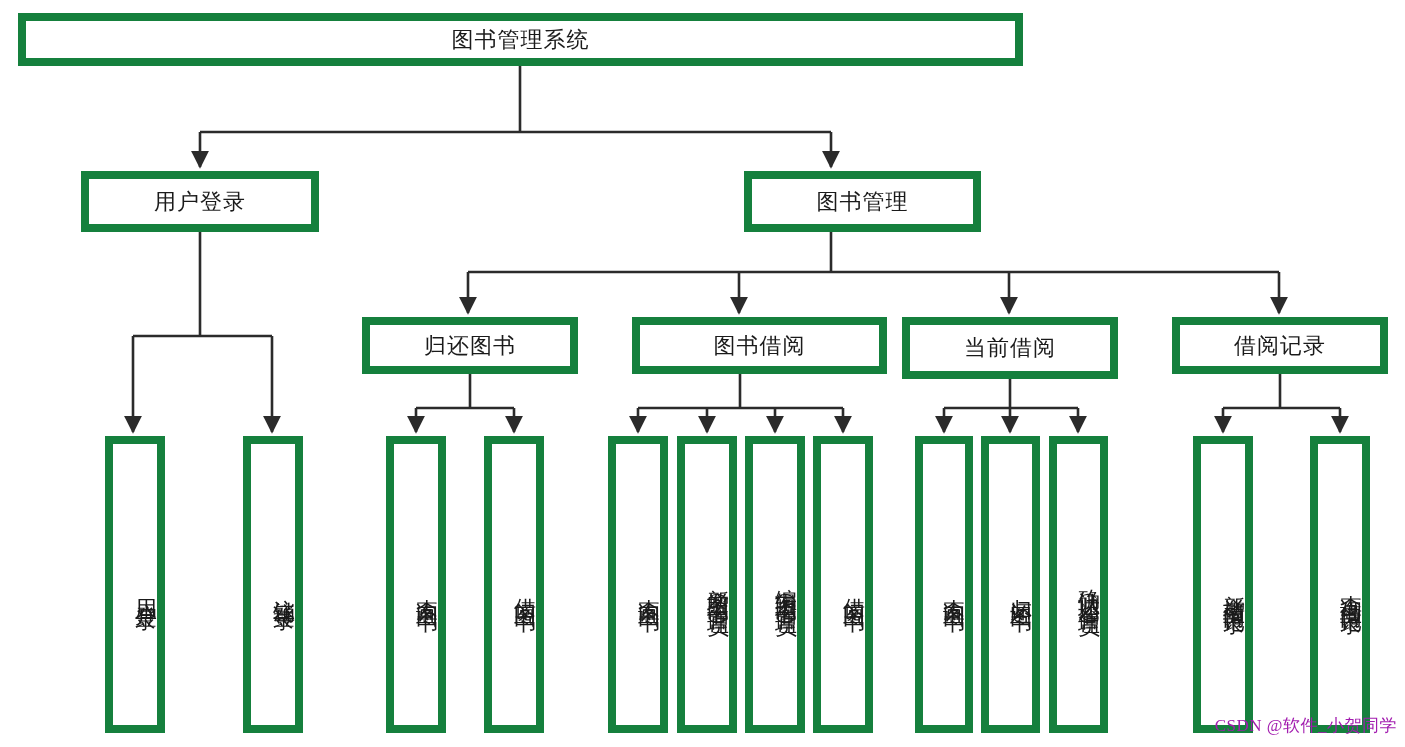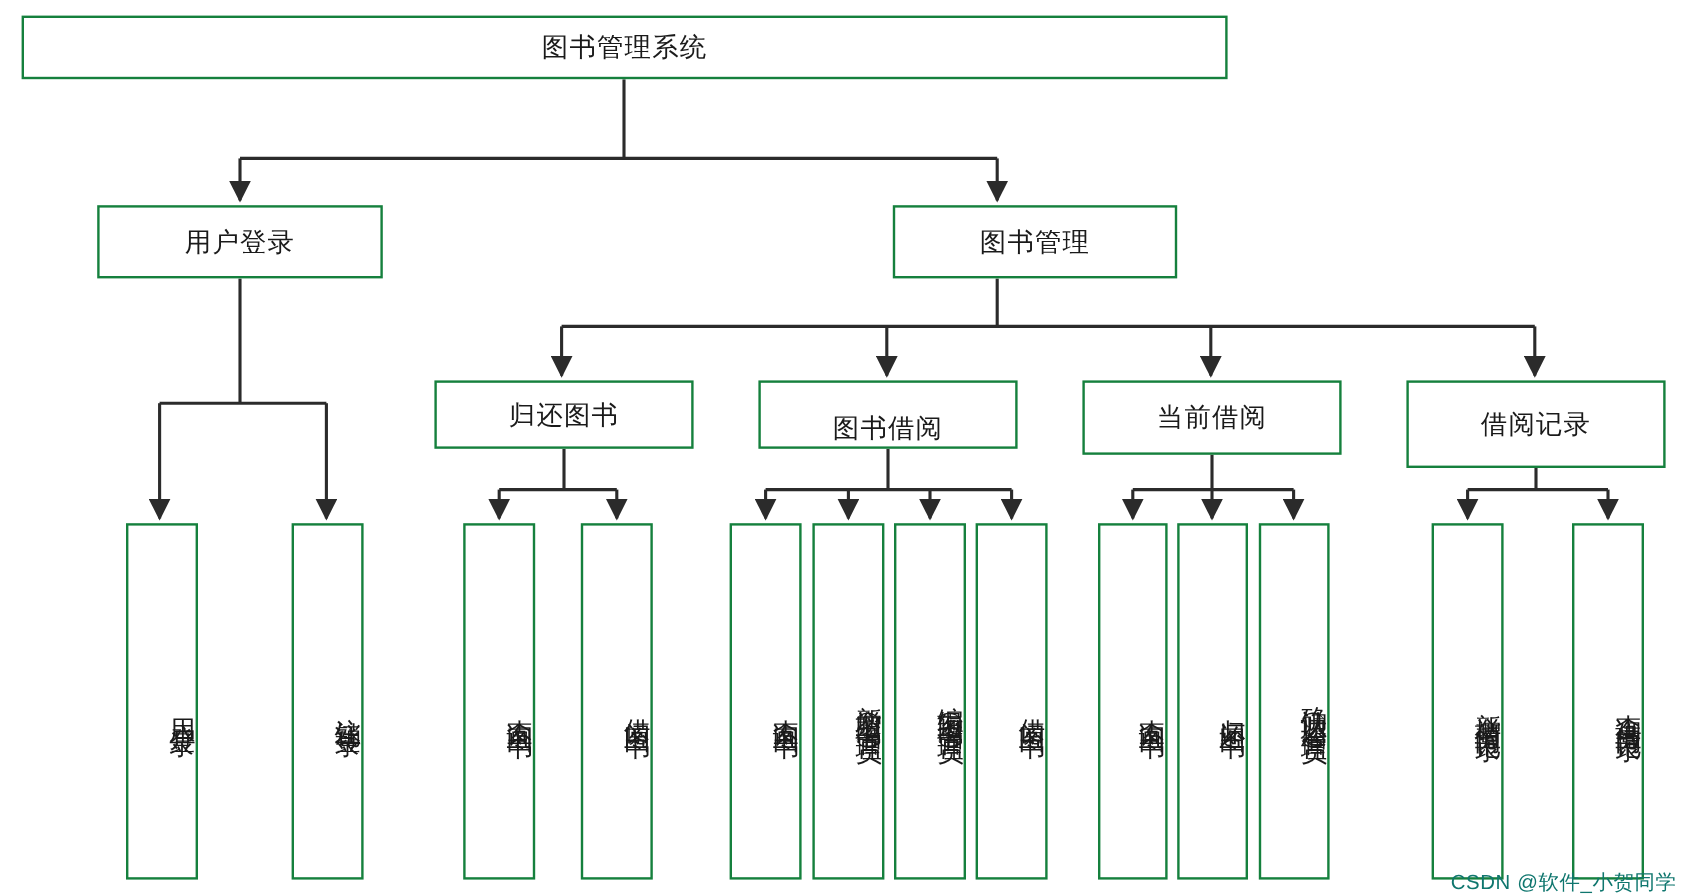--- a/index.html
+++ b/index.html
@@ -21,21 +21,21 @@
     position: absolute;
     left: 0;
     top: 0;
     width: 1405px;
     height: 747px;
     pointer-events: none;
   }
   .node {
     position: absolute;
     box-sizing: border-box;
-    border: 2px solid #15803d;
+    border: 8px solid #15803d;
     background: #ffffff;
     display: flex;
     align-items: center;
     justify-content: center;
     color: #1a1a1a;
     z-index: 2;
   }
   .node.horizontal {
     font-size: 22px;
     letter-spacing: 1px;
@@ -50,26 +50,27 @@
     align-items: flex-start;
     justify-content: center;
     white-space: nowrap;
   }
   .node .label {
     display: block;
   }
   #watermark {
     position: absolute;
     right: 8px;
-    bottom: 0;
+    bottom: 10px;
     font-size: 17px;
-    color: #0f766e;
+    color: #a21caf;
     letter-spacing: 0.5px;
     z-index: 5;
     white-space: nowrap;
+    font-family: Liberation Serif, serif;
   }
 </style>
 </head>
 <body>
 
 <div id="canvas">
 
   <svg class="connectors" viewBox="0 0 1405 747" xmlns="http://www.w3.org/2000/svg">
     <defs>
       <marker id="arrow" viewBox="0 0 10 10" refX="9" refY="5" markerWidth="7" markerHeight="7" orient="auto-start-reverse">
@@ -130,27 +131,27 @@
   <div class="node horizontal" style="left: 81px; top: 171px; width: 238px; height: 61px;">
     <span class="label">用户登录</span>
   </div>
   <div class="node horizontal" style="left: 744px; top: 171px; width: 237px; height: 61px;">
     <span class="label">图书管理</span>
   </div>
 
   <div class="node horizontal" style="left: 362px; top: 317px; width: 216px; height: 57px;">
     <span class="label">归还图书</span>
   </div>
-  <div class="node horizontal" style="left: 632px; top: 317px; width: 216px; height: 57px; align-items: flex-end;">
+  <div class="node horizontal" style="left: 632px; top: 317px; width: 255px; height: 57px;">
     <span class="label">图书借阅</span>
   </div>
   <div class="node horizontal" style="left: 902px; top: 317px; width: 216px; height: 62px;">
     <span class="label">当前借阅</span>
   </div>
-  <div class="node horizontal" style="left: 1172px; top: 317px; width: 216px; height: 73px; text-align: center;">
+  <div class="node horizontal" style="left: 1172px; top: 317px; width: 216px; height: 57px; text-align: center;">
     <span class="label">借阅记录</span>
   </div>
 
   <div class="node vertical" style="left: 105px; top: 436px; width: 60px; height: 297px;">
     <span class="label">用户登录</span>
   </div>
   <div class="node vertical" style="left: 243px; top: 436px; width: 60px; height: 297px;">
     <span class="label">注销登录</span>
   </div>
   <div class="node vertical" style="left: 386px; top: 436px; width: 60px; height: 297px;">

